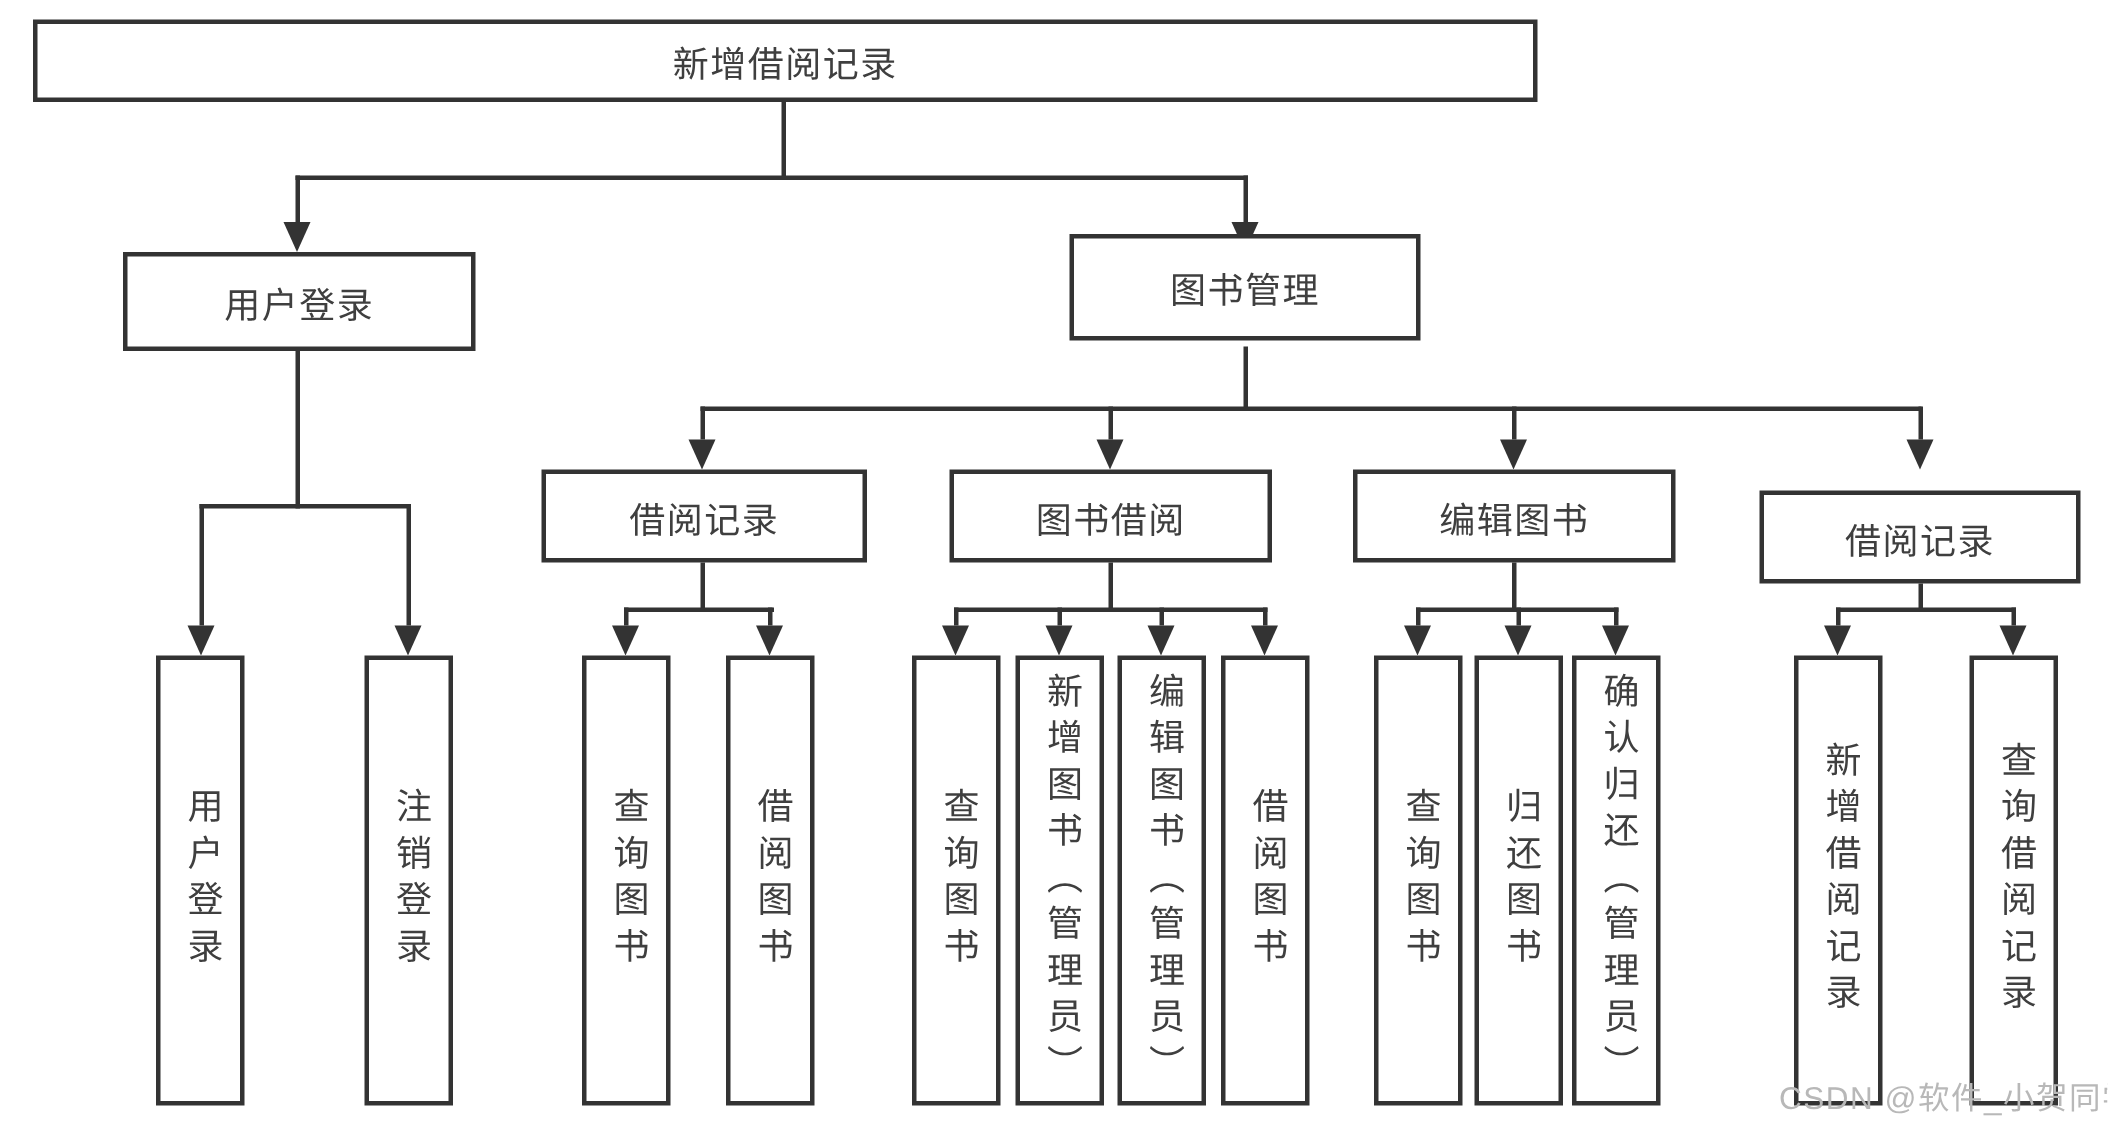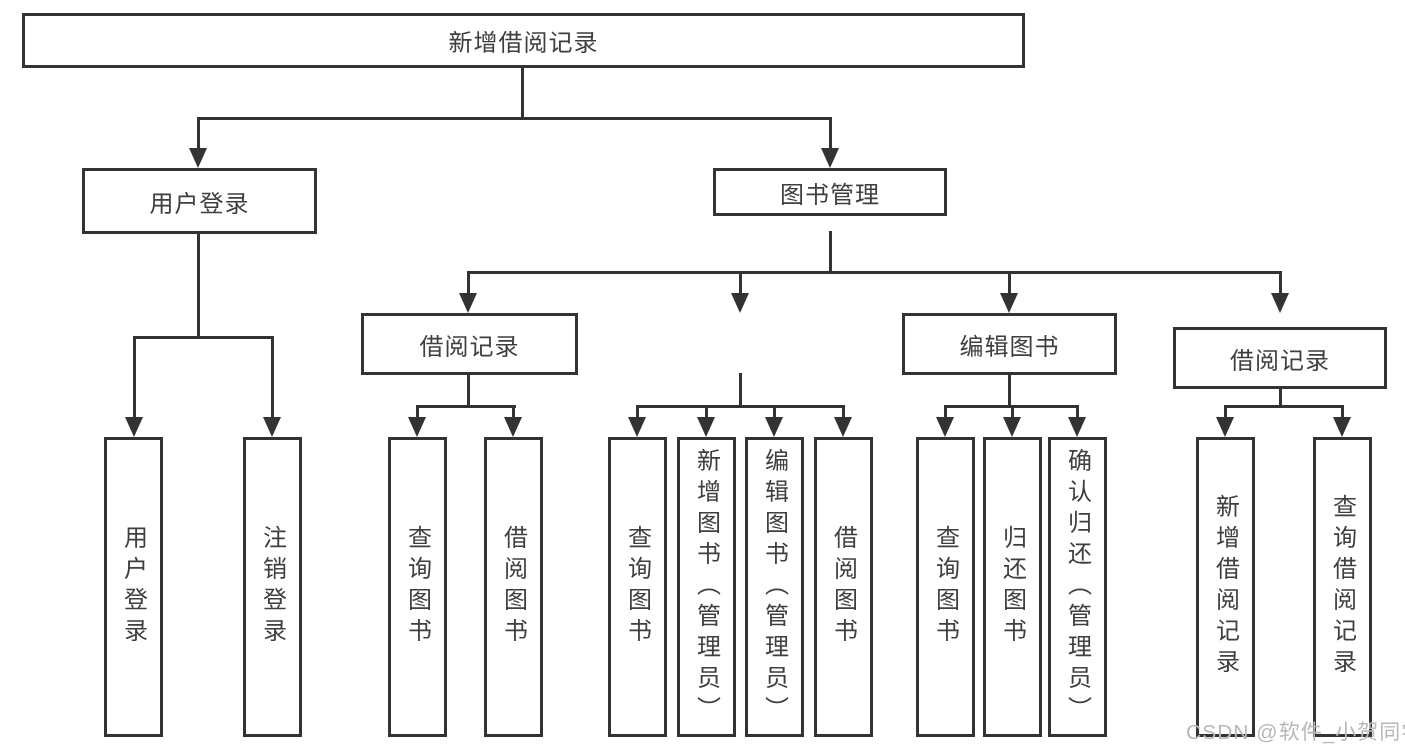--- a/index.html
+++ b/index.html
@@ -42,21 +42,21 @@
   <div class="line" style="left:197px;top:117px;width:635px;height:3px;"></div>
 
   <div class="line" style="left:197px;top:117px;width:3px;height:31px;"></div>
   <div class="arrow" style="left:189px;top:148px;"></div>
   <div class="line" style="left:829px;top:117px;width:3px;height:31px;"></div>
   <div class="arrow" style="left:821px;top:148px;"></div>
 
   <div class="box" style="left:82px;top:168px;width:235px;height:66px;">
     <span class="hlabel">用户登录</span>
   </div>
-  <div class="box" style="left:713px;top:168px;width:234px;height:48px;">
+  <div class="box" style="left:713px;top:156px;width:234px;height:71px;">
     <span class="hlabel">图书管理</span>
   </div>
 
   <div class="line" style="left:197px;top:232px;width:3px;height:107px;"></div>
   <div class="line" style="left:133px;top:336px;width:141px;height:3px;"></div>
   <div class="line" style="left:133px;top:336px;width:3px;height:81px;"></div>
   <div class="arrow" style="left:125px;top:417px;"></div>
   <div class="line" style="left:271px;top:336px;width:3px;height:81px;"></div>
   <div class="arrow" style="left:263px;top:417px;"></div>
 
@@ -66,20 +66,23 @@
   <div class="arrow" style="left:459px;top:293px;"></div>
   <div class="line" style="left:739px;top:271px;width:3px;height:22px;"></div>
   <div class="arrow" style="left:731px;top:293px;"></div>
   <div class="line" style="left:1008px;top:271px;width:3px;height:22px;"></div>
   <div class="arrow" style="left:1000px;top:293px;"></div>
   <div class="line" style="left:1279px;top:271px;width:3px;height:22px;"></div>
   <div class="arrow" style="left:1271px;top:293px;"></div>
 
   <div class="box" style="left:361px;top:313px;width:217px;height:62px;">
     <span class="hlabel">借阅记录</span>
+  </div>
+  <div class="box" style="left:633px;top:313px;width:215px;height:62px;">
+    <span class="hlabel">图书借阅</span>
   </div>
   <div class="box" style="left:902px;top:313px;width:215px;height:62px;">
     <span class="hlabel">编辑图书</span>
   </div>
   <div class="box" style="left:1173px;top:327px;width:214px;height:62px;">
     <span class="hlabel">借阅记录</span>
   </div>
 
   <div class="line" style="left:467px;top:373px;width:3px;height:35px;"></div>
   <div class="line" style="left:416px;top:405px;width:100px;height:3px;"></div>

